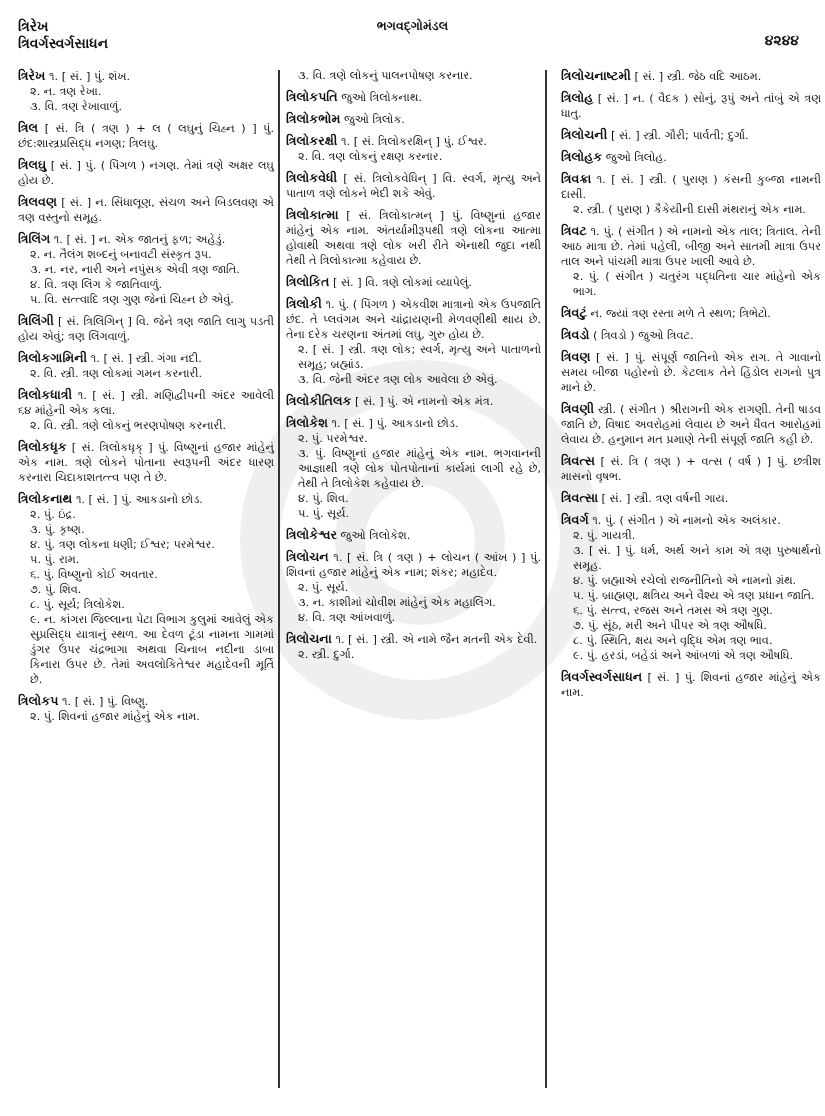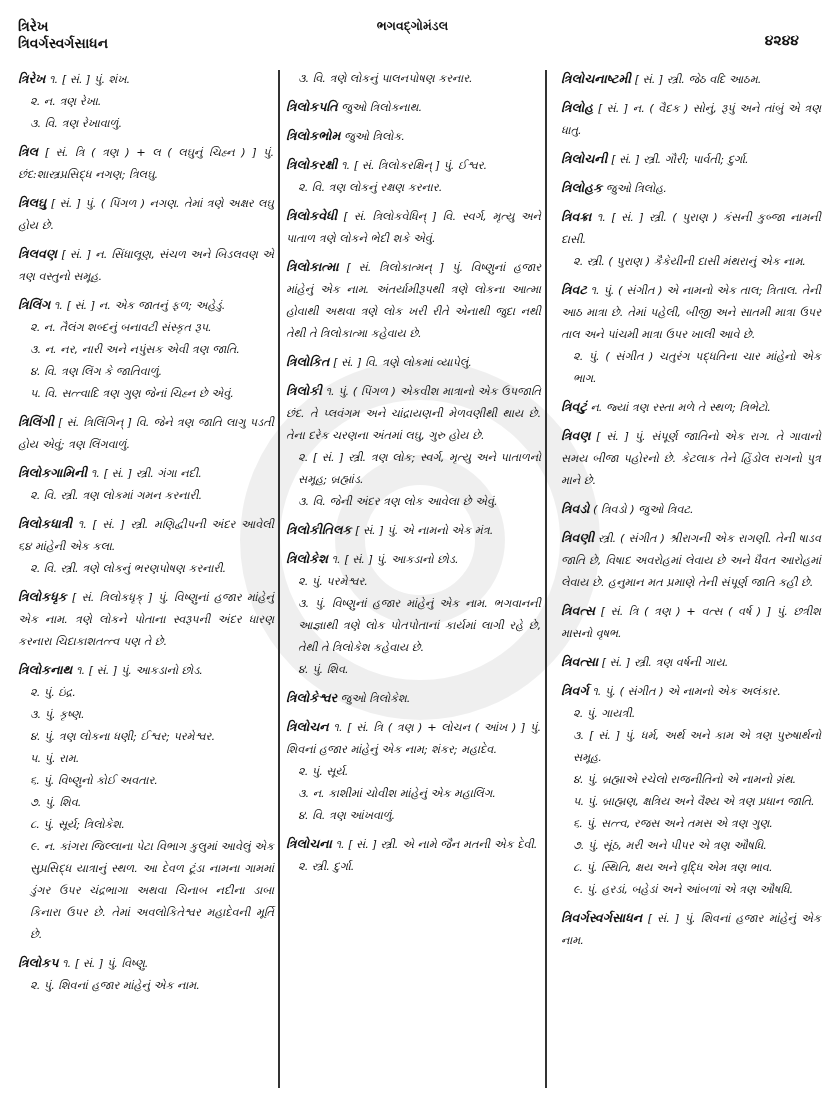--- a/index.html
+++ b/index.html
@@ -6,21 +6,21 @@
   body {
     width: 825px; height: 1116px; position: relative; overflow: hidden;
     font-family: "DejaVu Sans", "Liberation Sans", sans-serif;
     color: #111111;
   }
   .header { position: absolute; top: 14px; left: 0; width: 825px; height: 50px; }
   .hdr-left { position: absolute; left: 18px; top: 4px; font-weight: bold; font-size: 14px; line-height: 17px; }
   .hdr-center { position: absolute; left: 0; width: 825px; top: 4px; text-align: center; font-size: 12.5px; font-weight: bold; }
   .hdr-right { position: absolute; right: 26px; top: 4px; font-size: 14px; font-weight: bold; margin-top: 14px; }
 
-  .col { position: absolute; top: 68px; font-size: 11.3px; line-height: 22px; font-style: italic; }
+  .col { position: absolute; top: 68px; font-size: 11.3px; line-height: 15px; }
   .col1 { left: 18px; width: 256px; }
   .col2 { left: 286px; width: 255px; }
   .col3 { left: 553px; width: 260px; margin-left: 8px; }
 
   .divider { position: absolute; top: 70px; width: 1.5px; height: 1018px; background: #333333; }
   .div1 { left: 278px; }
   .div2 { left: 545px; }
 
   .entry { margin-bottom: 6px; text-align: justify; }
   .hw { font-weight: bold; font-size: 12.6px; }
@@ -70,33 +70,33 @@
       <span class="sense">૩. વિ. ત્રણે લોકનું પાલનપોષણ કરનાર.</span>
     </div>
     <div class="entry"><span class="hw">ત્રિલોકપતિ</span> <span class="first">જુઓ ત્રિલોકનાથ.</span></div>
     <div class="entry"><span class="hw">ત્રિલોકભોમ</span> <span class="first">જુઓ ત્રિલોક.</span></div>
     <div class="entry"><span class="hw">ત્રિલોકરક્ષી</span> <span class="first">૧. [ સં. ત્રિલોકરક્ષિન્ ] પું. ઈશ્વર.</span><span class="sense">૨. વિ. ત્રણ લોકનું રક્ષણ કરનાર.</span></div>
     <div class="entry"><span class="hw">ત્રિલોકવેધી</span> <span class="first">[ સં. ત્રિલોકવેધિન્ ] વિ. સ્વર્ગ, મૃત્યુ અને પાતાળ ત્રણે લોકને ભેદી શકે એવું.</span></div>
     <div class="entry"><span class="hw">ત્રિલોકાત્મા</span> <span class="first">[ સં. ત્રિલોકાત્મન્ ] પું. વિષ્ણુનાં હજાર માંહેનું એક નામ. અંતર્યામીરૂપથી ત્રણે લોકના આત્મા હોવાથી અથવા ત્રણે લોક ખરી રીતે એનાથી જુદા નથી તેથી તે ત્રિલોકાત્મા કહેવાય છે.</span></div>
     <div class="entry"><span class="hw">ત્રિલોકિત</span> <span class="first">[ સં. ] વિ. ત્રણે લોકમાં વ્યાપેલું.</span></div>
     <div class="entry"><span class="hw">ત્રિલોકી</span> <span class="first">૧. પું. ( પિંગળ ) એકવીશ માત્રાનો એક ઉપજાતિ છંદ. તે પ્લવંગમ અને ચાંદ્રાયણની મેળવણીથી થાય છે. તેના દરેક ચરણના અંતમાં લઘુ, ગુરુ હોય છે.</span><span class="sense">૨. [ સં. ] સ્ત્રી. ત્રણ લોક; સ્વર્ગ, મૃત્યુ અને પાતાળનો સમૂહ; બ્રહ્માંડ.</span><span class="sense">૩. વિ. જેની અંદર ત્રણ લોક આવેલા છે એવું.</span></div>
     <div class="entry"><span class="hw">ત્રિલોકીતિલક</span> <span class="first">[ સં. ] પું. એ નામનો એક મંત્ર.</span></div>
-    <div class="entry"><span class="hw">ત્રિલોકેશ</span> <span class="first">૧. [ સં. ] પું. આકડાનો છોડ.</span><span class="sense">૨. પું. પરમેશ્વર.</span><span class="sense">૩. પું. વિષ્ણુનાં હજાર માંહેનું એક નામ. ભગવાનની આજ્ઞાથી ત્રણે લોક પોતપોતાનાં કાર્યમાં લાગી રહે છે, તેથી તે ત્રિલોકેશ કહેવાય છે.</span><span class="sense">૪. પું. શિવ.</span></div>
+    <div class="entry"><span class="hw">ત્રિલોકેશ</span> <span class="first">૧. [ સં. ] પું. આકડાનો છોડ.</span><span class="sense">૨. પું. પરમેશ્વર.</span><span class="sense">૩. પું. વિષ્ણુનાં હજાર માંહેનું એક નામ. ભગવાનની આજ્ઞાથી ત્રણે લોક પોતપોતાનાં કાર્યમાં લાગી રહે છે, તેથી તે ત્રિલોકેશ કહેવાય છે.</span><span class="sense">૪. પું. શિવ.</span><span class="sense">૫. પું. સૂર્ય.</span></div>
     <div class="entry"><span class="hw">ત્રિલોકેશ્વર</span> <span class="first">જુઓ ત્રિલોકેશ.</span></div>
     <div class="entry"><span class="hw">ત્રિલોચન</span> <span class="first">૧. [ સં. ત્રિ ( ત્રણ ) + લોચન ( આંખ ) ] પું. શિવનાં હજાર માંહેનું એક નામ; શંકર; મહાદેવ.</span><span class="sense">૨. પું. સૂર્ય.</span><span class="sense">૩. ન. કાશીમાં ચોવીશ માંહેનું એક મહાલિંગ.</span><span class="sense">૪. વિ. ત્રણ આંખવાળું.</span></div>
     <div class="entry"><span class="hw">ત્રિલોચના</span> <span class="first">૧. [ સં. ] સ્ત્રી. એ નામે જૈન મતની એક દેવી.</span><span class="sense">૨. સ્ત્રી. દુર્ગા.</span></div>
   </div>
 <div class="col col3" id="col2">
     <div class="entry"><span class="hw">ત્રિલોચનાષ્ટમી</span> <span class="first">[ સં. ] સ્ત્રી. જેઠ વદિ આઠમ.</span></div>
     <div class="entry"><span class="hw">ત્રિલોહ</span> <span class="first">[ સં. ] ન. ( વૈદક ) સોનું, રૂપું અને તાંબું એ ત્રણ ધાતુ.</span></div>
     <div class="entry"><span class="hw">ત્રિલોચની</span> <span class="first">[ સં. ] સ્ત્રી. ગૌરી; પાર્વતી; દુર્ગા.</span></div>
     <div class="entry"><span class="hw">ત્રિલોહક</span> <span class="first">જુઓ ત્રિલોહ.</span></div>
     <div class="entry"><span class="hw">ત્રિવક્રા</span> <span class="first">૧. [ સં. ] સ્ત્રી. ( પુરાણ ) કંસની કુબ્જા નામની દાસી.</span><span class="sense">૨. સ્ત્રી. ( પુરાણ ) કૈકેયીની દાસી મંથરાનું એક નામ.</span></div>
     <div class="entry"><span class="hw">ત્રિવટ</span> <span class="first">૧. પું. ( સંગીત ) એ નામનો એક તાલ; ત્રિતાલ. તેની આઠ માત્રા છે. તેમાં પહેલી, બીજી અને સાતમી માત્રા ઉપર તાલ અને પાંચમી માત્રા ઉપર ખાલી આવે છે.</span><span class="sense">૨. પું. ( સંગીત ) ચતુરંગ પદ્ધતિના ચાર માંહેનો એક ભાગ.</span></div>
     <div class="entry"><span class="hw">ત્રિવટું</span> <span class="first">ન. જ્યાં ત્રણ રસ્તા મળે તે સ્થળ; ત્રિભેટો.</span></div>
+    <div class="entry"><span class="hw">ત્રિવડો</span> <span class="first">( ત્રિવડો ) જુઓ ત્રિવટ.</span></div>
     <div class="entry"><span class="hw">ત્રિવણ</span> <span class="first">[ સં. ] પું. સંપૂર્ણ જાતિનો એક રાગ. તે ગાવાનો સમય બીજા પહોરનો છે. કેટલાક તેને હિંડોલ રાગનો પુત્ર માને છે.</span></div>
-    <div class="entry"><span class="hw">ત્રિવડો</span> <span class="first">( ત્રિવડો ) જુઓ ત્રિવટ.</span></div>
     <div class="entry"><span class="hw">ત્રિવણી</span> <span class="first">સ્ત્રી. ( સંગીત ) શ્રીરાગની એક રાગણી. તેની ષાડવ જાતિ છે, વિષાદ અવરોહમાં લેવાય છે અને ધૈવત આરોહમાં લેવાય છે. હનુમાન મત પ્રમાણે તેની સંપૂર્ણ જાતિ કહી છે.</span></div>
     <div class="entry"><span class="hw">ત્રિવત્સ</span> <span class="first">[ સં. ત્રિ ( ત્રણ ) + વત્સ ( વર્ષ ) ] પું. છત્રીશ માસનો વૃષભ.</span></div>
     <div class="entry"><span class="hw">ત્રિવત્સા</span> <span class="first">[ સં. ] સ્ત્રી. ત્રણ વર્ષની ગાય.</span></div>
     <div class="entry"><span class="hw">ત્રિવર્ગ</span> <span class="first">૧. પું. ( સંગીત ) એ નામનો એક અલંકાર.</span><span class="sense">૨. પું. ગાયત્રી.</span><span class="sense">૩. [ સં. ] પું. ધર્મ, અર્થ અને કામ એ ત્રણ પુરુષાર્થનો સમૂહ.</span><span class="sense">૪. પું. બ્રહ્માએ રચેલો રાજનીતિનો એ નામનો ગ્રંથ.</span><span class="sense">૫. પું. બ્રાહ્મણ, ક્ષત્રિય અને વૈશ્ય એ ત્રણ પ્રધાન જાતિ.</span><span class="sense">૬. પું. સત્ત્વ, રજસ અને તમસ એ ત્રણ ગુણ.</span><span class="sense">૭. પું. સૂંઠ, મરી અને પીપર એ ત્રણ ઔષધિ.</span><span class="sense">૮. પું. સ્થિતિ, ક્ષય અને વૃદ્ધિ એમ ત્રણ ભાવ.</span><span class="sense">૯. પું. હરડાં, બહેડાં અને આંબળાં એ ત્રણ ઔષધિ.</span></div>
     <div class="entry"><span class="hw">ત્રિવર્ગસ્વર્ગસાધન</span> <span class="first">[ સં. ] પું. શિવનાં હજાર માંહેનું એક નામ.</span></div>
   </div>
 
 </body></html>

